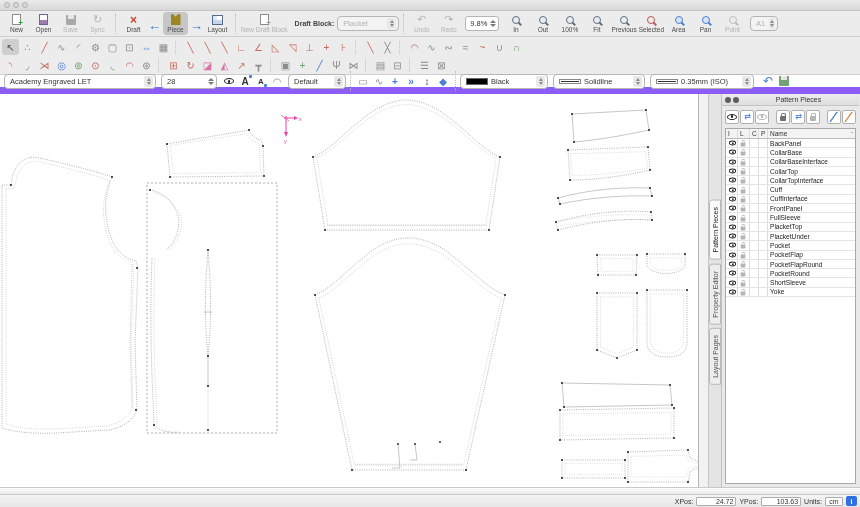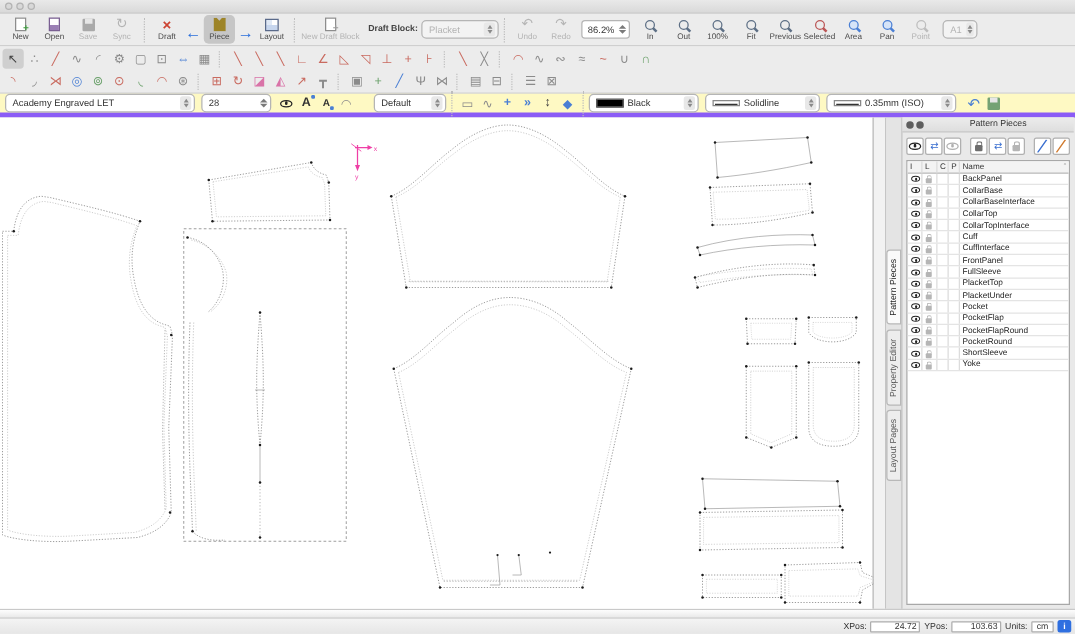--- a/index.html
+++ b/index.html
@@ -62,21 +62,21 @@
   
   .palette { height:38px; background:#ececec; border-bottom:1px solid #cfcfcf; padding:1px 2px; flex:0 0 auto; }
   .trow { height:18px; display:flex; align-items:center; }
   .tico { width:17px; height:16px; display:inline-flex; align-items:center; justify-content:center; font-size:10px; }
   .tico.sel { background:#cfcfcf; border-radius:3px; }
   .tsep { width:4px; height:13px; border-left:1px dotted #c0c0c0; margin:0 3px; }
   .c-gray{color:#8b8b8b} .c-red{color:#c96a5f} .c-blue{color:#4a7fd4} .c-green{color:#6aa06a}
   .c-pink{color:#d973a8} .c-dark{color:#3f3f3f}
 
   
-  .formatbar { height:19px; background:#fef9c3; border-bottom:4px solid #8b5cf6; display:flex; align-items:center;
+  .formatbar { height:19px; background:#ffffff; border-bottom:7px solid #8b5cf6; display:flex; align-items:center;
                padding:0 4px; flex:0 0 auto; font-size:7.5px; }
   .fico { width:16px; height:15px; display:inline-flex; align-items:center; justify-content:center; font-size:10px; }
   .i-eye { display:inline-block; width:10px; height:6px; border:1px solid #222; border-radius:50%; position:relative; }
   .i-eye:after { content:""; position:absolute; left:2.5px; top:0.8px; width:2.8px; height:2.8px; border-radius:50%; background:#222; }
   .i-eye.dim { border-color:#b0b0b0; } .i-eye.dim:after { background:#b0b0b0; }
   .a-big { font-size:10px; font-weight:bold; color:#333; position:relative; }
   .a-big:after { content:""; position:absolute; right:-3px; top:-1px; width:3px; height:3px; background:#4a7fd4; border-radius:1px; }
   .a-sm { font-size:8px; font-weight:bold; color:#333; position:relative; }
   .a-sm:after { content:""; position:absolute; right:-3px; bottom:-1px; width:3px; height:3px; background:#4a7fd4; border-radius:1px; }
   .swatch { width:22px; height:7px; background:#000; border:1px solid #666; margin-right:3px; }
@@ -208,21 +208,21 @@
     <span class="vsep"></span>
     <div class="tbtn dis">
       <span class="ic undo-g">↶</span>
       <span>Undo</span>
     </div>
     <div class="tbtn dis">
       <span class="ic undo-g">↷</span>
       <span>Redo</span>
     </div>
     <div class="spinbox">
-      <span>86.2%</span>
+      <span>9.8%</span>
       <span class="stepper">
           <i class="up"></i>
           <i class="dn"></i>
         </span>
     </div>
     <div class="tbtn">
       <span class="ic">
           <span class="mag"></span>
         </span>
       <span>In</span>
@@ -369,21 +369,21 @@
     <span class="fico" style="margin-left:4px">
         <span class="i-eye"></span>
       </span>
     <span class="fico">
         <span class="a-big">A</span>
       </span>
     <span class="fico">
         <span class="a-sm">A</span>
       </span>
     <span class="fico c-gray">◠</span>
-    <div class="msel" style="width:58px;margin-left:14px">
+    <div class="msel" style="width:58px;margin-left:3px">
       <span style="flex:1">Default</span>
       <span class="chev">
           <i class="up"></i>
           <i class="dn"></i>
         </span>
     </div>
     <span class="vsep"></span>
     <span class="fico c-gray">▭</span>
     <span class="fico c-gray">∿</span>
     <span class="fico c-blue" style="font-weight:bold">+</span>

